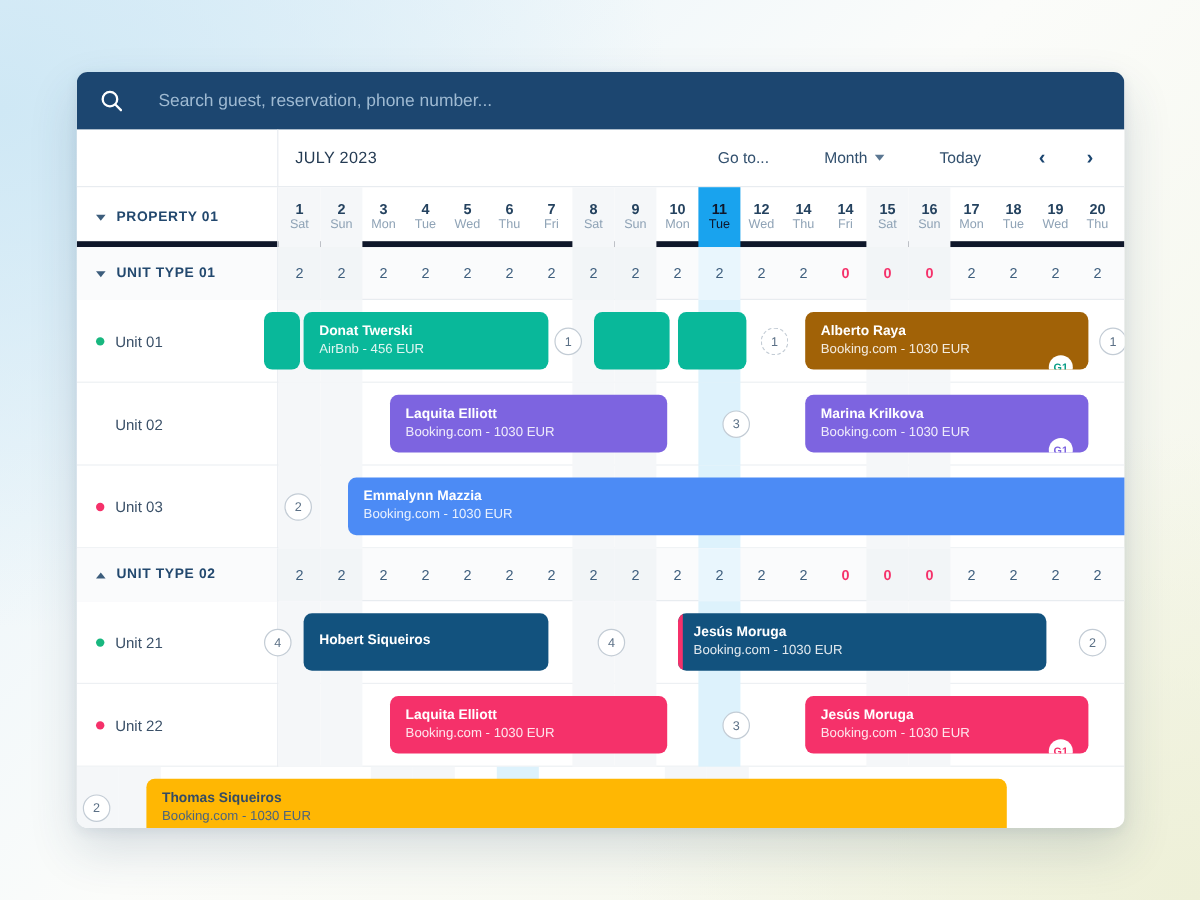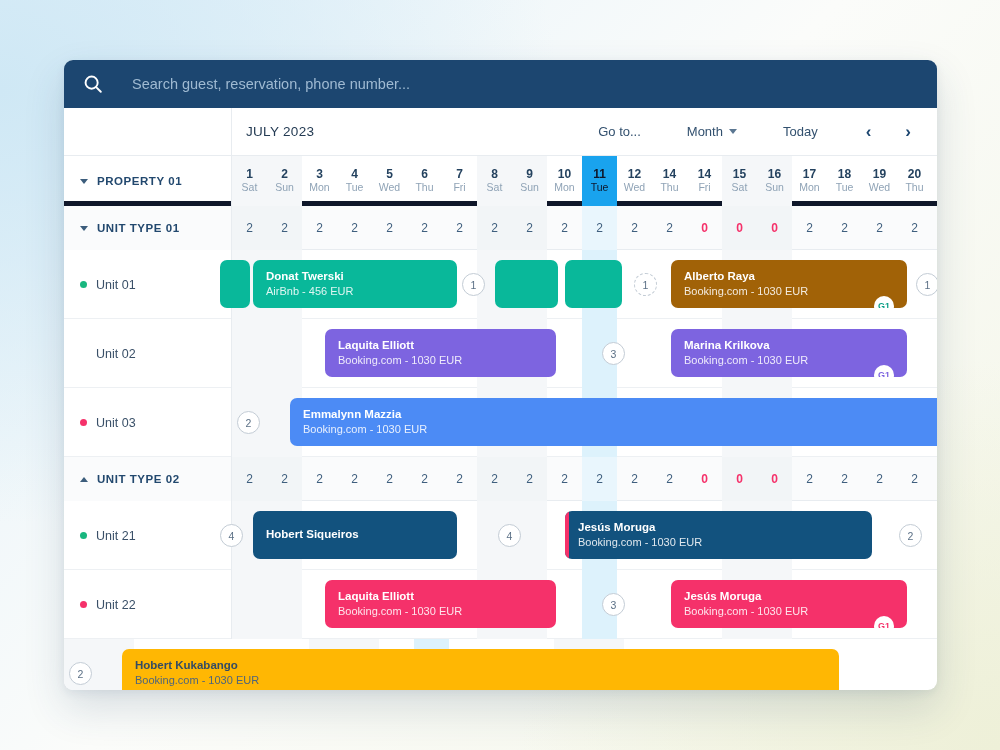--- a/index.html
+++ b/index.html
@@ -573,21 +573,21 @@
           <div class="cell weekend"></div>
           <div class="cell"></div>
           <div class="cell"></div>
           <div class="cell"></div>
           <div class="cell"></div>
           <div class="cell"></div>
           <div class="bookings">
             <div class="gap-pill" style="left: 5px;">2</div>
             <div class="booking dark" style="left: 58px; width: 717px; background: rgb(255, 183, 3);">
               <div class="bk-text">
-                <div class="bk-name">Hobert Kukabango</div>
+                <div class="bk-name">Thomas Siqueiros</div>
                 <div class="bk-sub">Booking.com - 1030 EUR</div>
               </div>
             </div>
           </div>
         </div>
       </div>
     </div>
 </div>
 
 </body></html>

